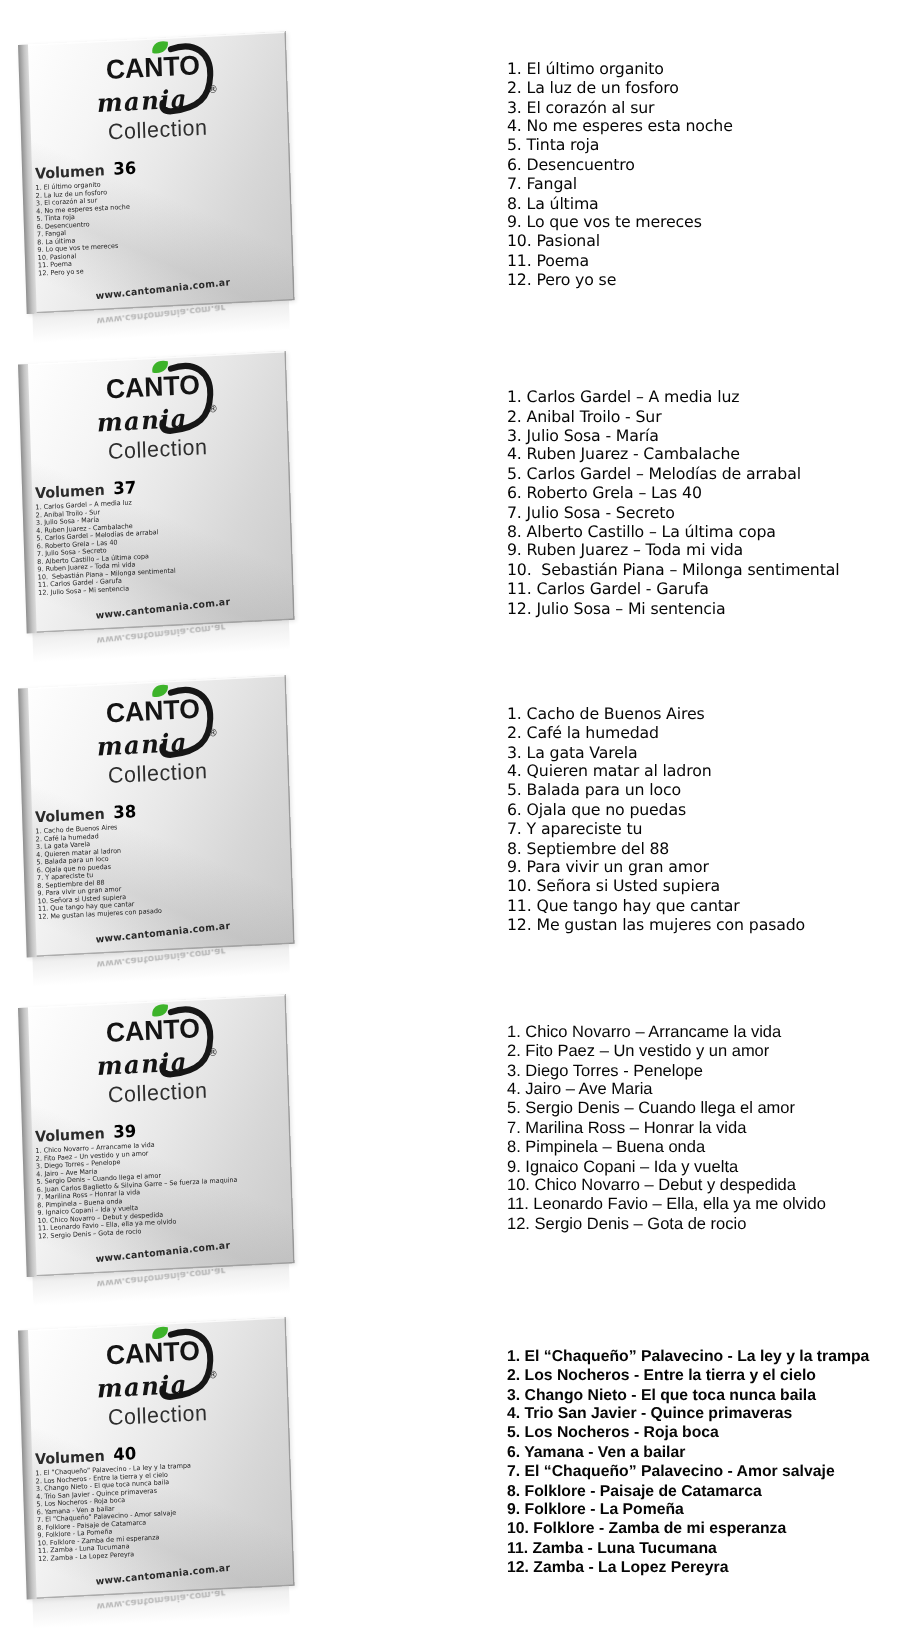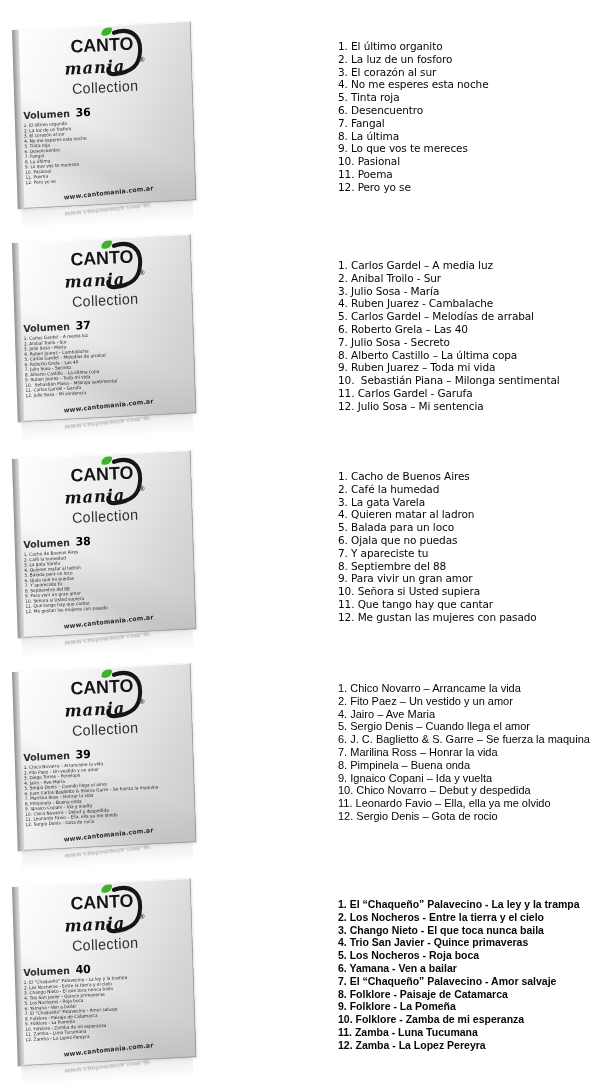--- a/index.html
+++ b/index.html
@@ -255,23 +255,23 @@
         <div class="website">www.cantomania.com.ar</div>
         <div class="spine"></div>
       </div>
       <div class="reflection">
         <span class="mirror">www.cantomania.com.ar</span>
       </div>
     </div>
     <div class="tracklist font-narrow">
           <div class="track">1. Chico Novarro – Arrancame la vida</div>
           <div class="track">2. Fito Paez – Un vestido y un amor</div>
+          <div class="track">3. Diego Torres - Penelope</div>
           <div class="track">4. Jairo – Ave Maria</div>
           <div class="track">5. Sergio Denis – Cuando llega el amor</div>
-          <div class="track">6. J. C. Baglietto &amp; S. Garre – Se fuerza la maquina</div>
           <div class="track">7. Marilina Ross – Honrar la vida</div>
           <div class="track">8. Pimpinela – Buena onda</div>
           <div class="track">9. Ignaico Copani – Ida y vuelta</div>
           <div class="track">10. Chico Novarro – Debut y despedida</div>
           <div class="track">11. Leonardo Favio – Ella, ella ya me olvido</div>
           <div class="track">12. Sergio Denis – Gota de rocio</div>
         </div>
   </section>
 
   <section class="album-row">

